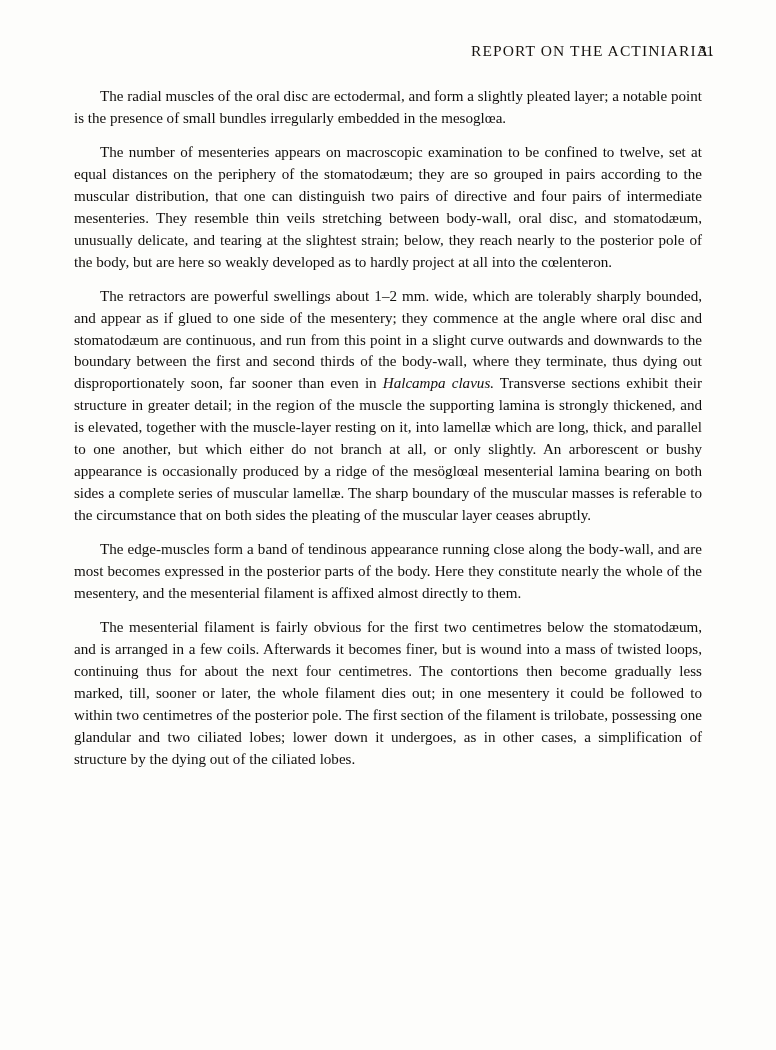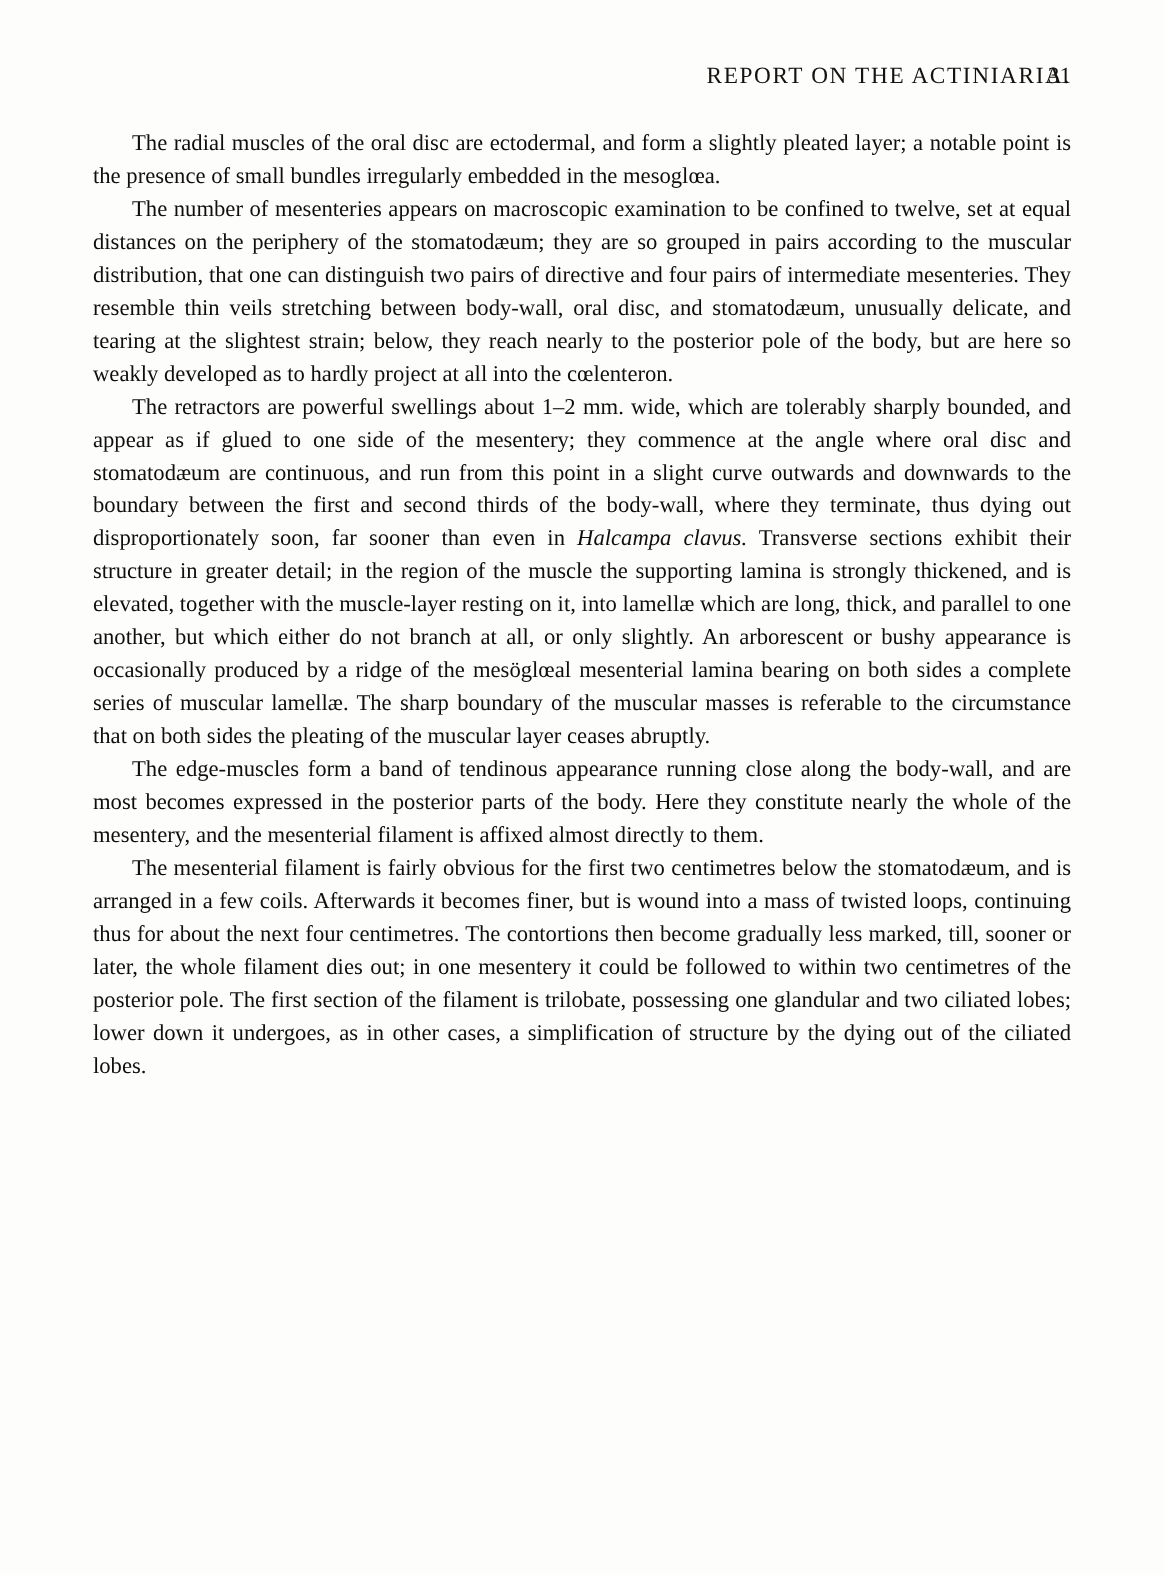--- a/index.html
+++ b/index.html
@@ -44,21 +44,21 @@
   }
   .body-text {
     font-size: 15.1px;
     line-height: 1.455;
     text-align: justify;
     text-justify: inter-word;
     color: #100e0c;
     hyphens: none;
   }
   .body-text p {
-    margin: 0;
+    margin: 12px;
     text-indent: 26px;
   }
   em {
     font-style: italic;
   }
 </style>
 </head>
 <body>
 
 <div class="page">

